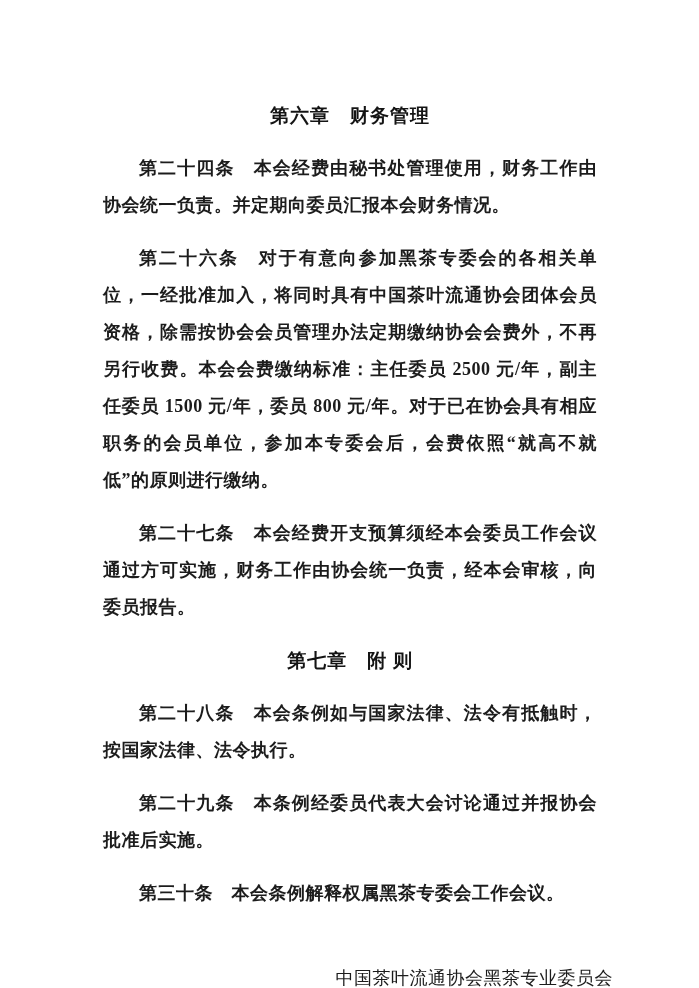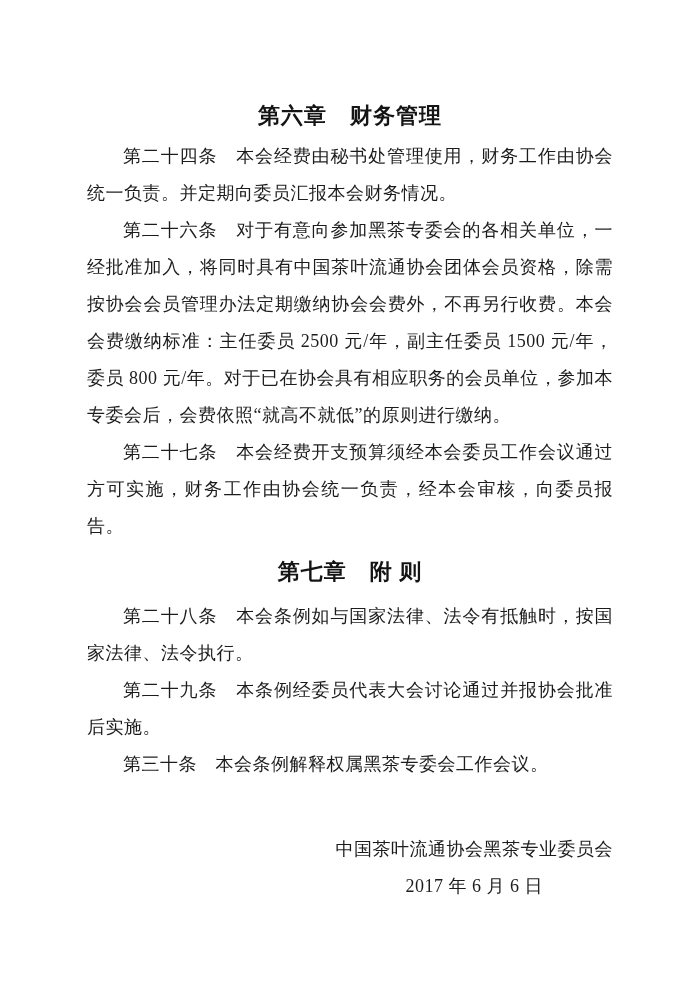--- a/index.html
+++ b/index.html
@@ -16,34 +16,35 @@
     box-sizing: border-box;
     padding: 97px 86px 0 87px;
     color: #1c1c1c;
     font-family: "Liberation Serif", "DejaVu Serif", serif;
     font-size: 18px;
     line-height: 37px;
   }
   .chapter-heading {
     margin: 0 0 4px 0;
     text-align: center;
-    font-size: 22px;
+    font-size: 19px;
     font-weight: bold;
     color: #141414;
     letter-spacing: 1px;
   }
   .chapter-heading.second {
     margin: 8px;
   }
   p.article {
-    margin: 0;
+    margin: 16px;
     text-align: justify;
     text-justify: inter-character;
     text-indent: 2em;
     letter-spacing: 0.5px;
+    font-weight: bold;
   }
   .signature-block {
     margin-top: 48px;
     text-align: right;
   }
   .signature-inner {
     display: inline-block;
     text-align: center;
   }
   .signature-line {

